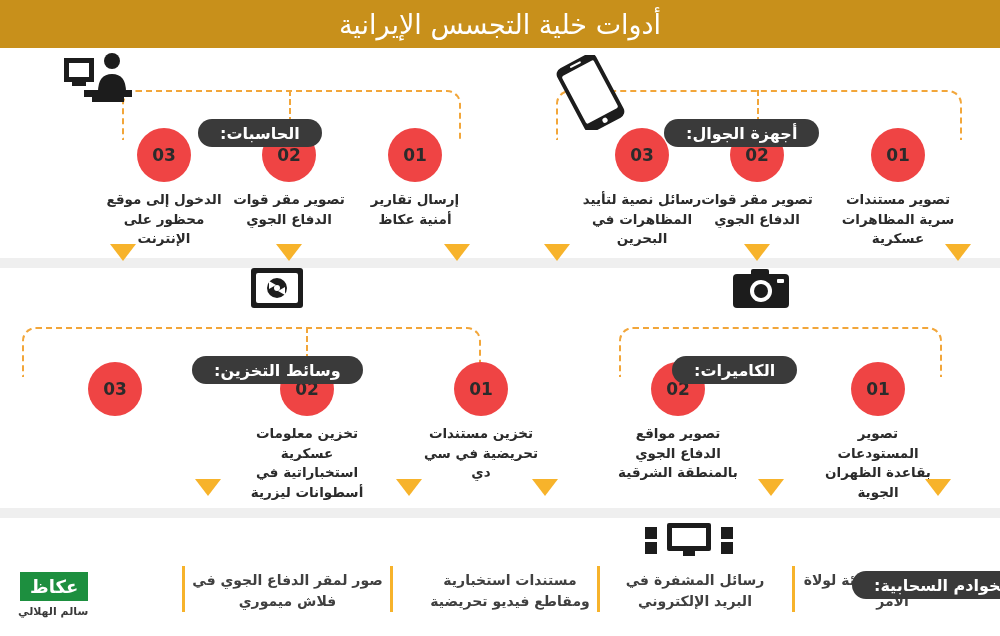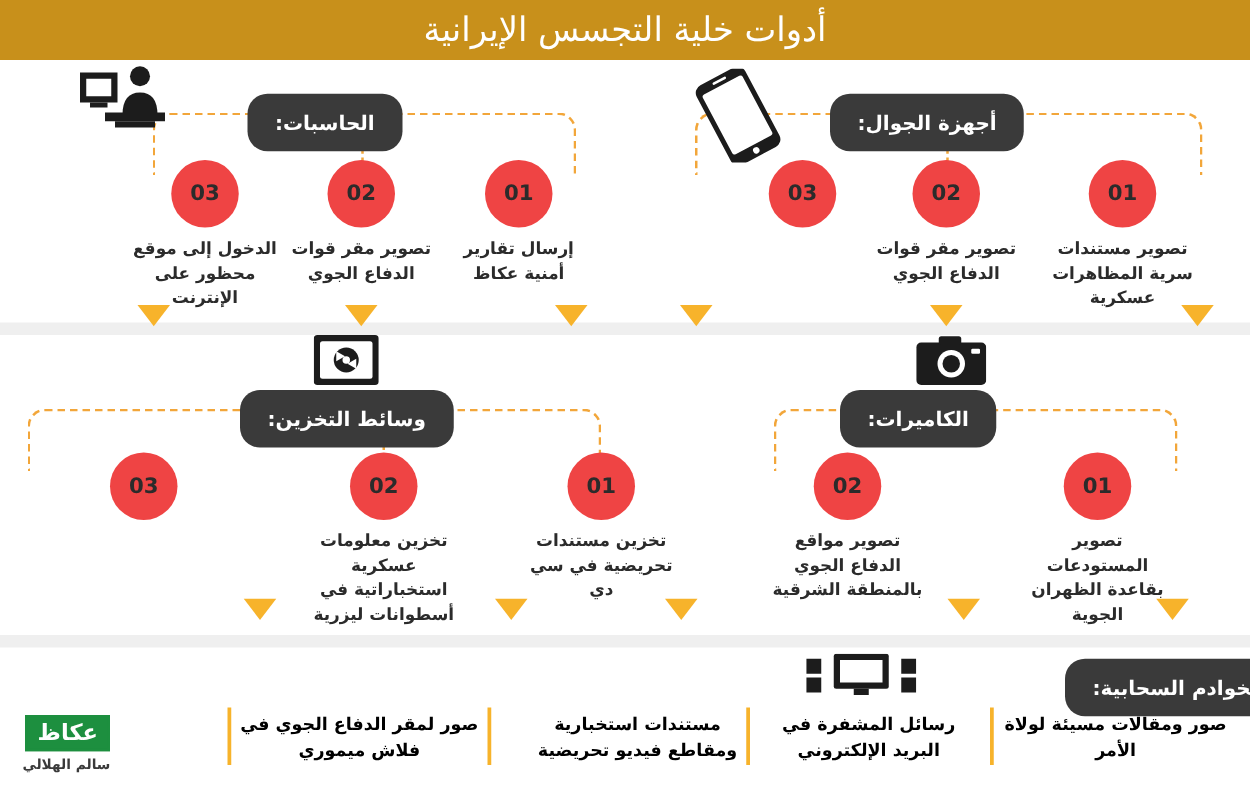--- a/index.html
+++ b/index.html
@@ -48,32 +48,33 @@
     width: 1000px;
     background: #ffffff;
   }
   #band1 { top: 48px;  height: 210px; }
   #band2 { top: 268px; height: 240px; }
   #band3 { top: 518px; height: 118px; }
 
   
   .pill {
     position: absolute;
-    height: 46px;
+    height: 28px;
     background: #3a3a3a;
     border-radius: 16px;
     color: #ffffff;
     font-size: 16px;
     font-weight: bold;
     display: flex;
     align-items: center;
     justify-content: center;
     padding: 0 22px;
     z-index: 6;
     white-space: nowrap;
+    margin-top: 44px;
   }
 
   
   .bracket {
     position: absolute;
     border: 2px dashed #f2a63a;
     border-top-left-radius: 14px;
     border-top-right-radius: 14px;
     border-bottom: none;
     z-index: 2;
@@ -128,21 +129,21 @@
     position: absolute;
     z-index: 7;
   }
 
   
   .bottom-item {
     position: absolute;
     text-align: center;
     font-size: 14px;
     font-weight: bold;
-    color: #000000;
+    color: #404040;
     line-height: 1.5;
     direction: rtl;
   }
   .vsep {
     position: absolute;
     width: 3px;
     background: #f7b32b;
     top: 566px;
     height: 46px;
   }
@@ -202,20 +203,21 @@
   <div class="item" style="left:838px; top:128px;">
     <div class="circle">01</div>
     <div class="itxt">تصوير مستندات سرية المظاهرات عسكرية</div>
   </div>
   <div class="item" style="left:697px; top:128px;">
     <div class="circle">02</div>
     <div class="itxt">تصوير مقر قوات الدفاع الجوي</div>
   </div>
   <div class="item" style="left:582px; top:128px;">
     <div class="circle">03</div>
+    <div class="itxt">رسائل نصية لتأييد المظاهرات في البحرين</div>
   </div>
 
   <div class="tri" style="left:945px; top:244px;"></div>
   <div class="tri" style="left:744px; top:244px;"></div>
   <div class="tri" style="left:544px; top:244px;"></div>
 
   <div class="icon-box" style="left:62px; top:52px;">
     <svg width="80" height="56" viewBox="0 0 80 56">
       <rect x="2" y="6" width="30" height="24" fill="#1c1c1c"></rect>
       <rect x="7" y="11" width="20" height="14" fill="#ffffff"></rect>

